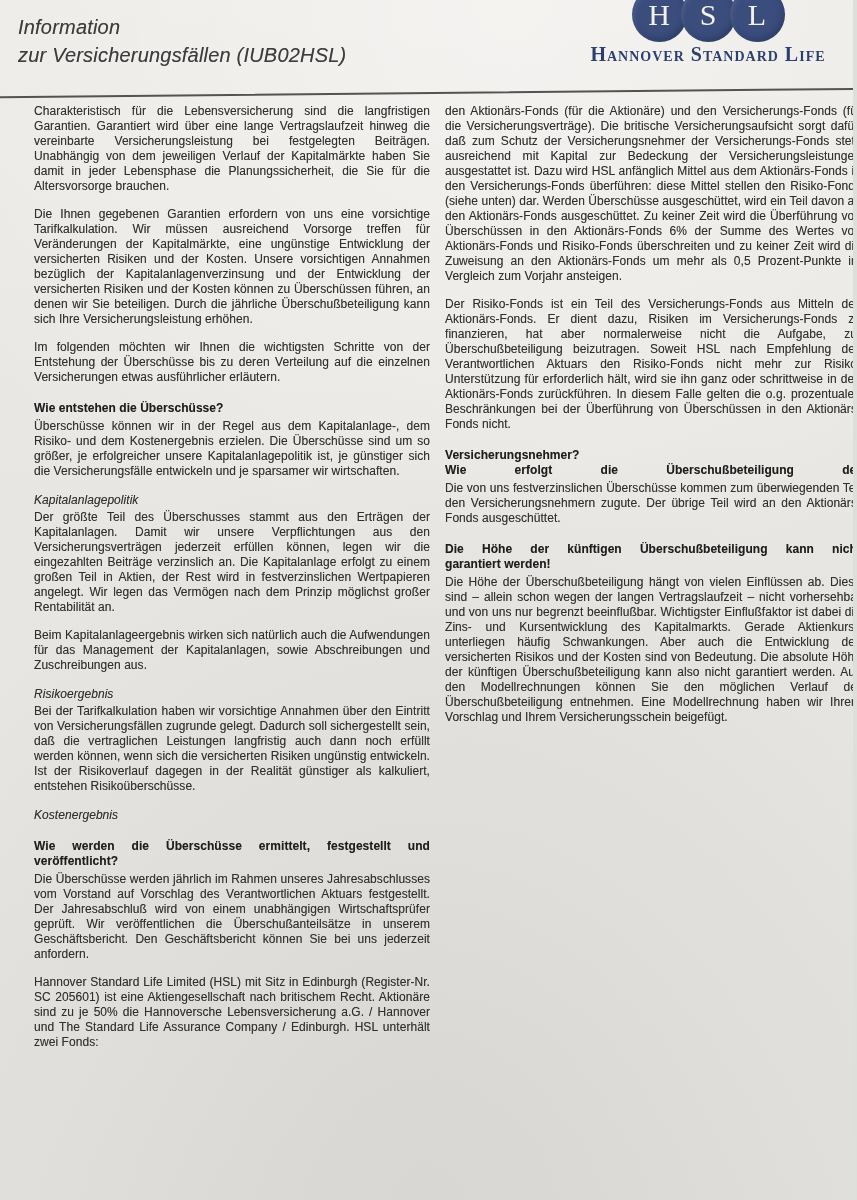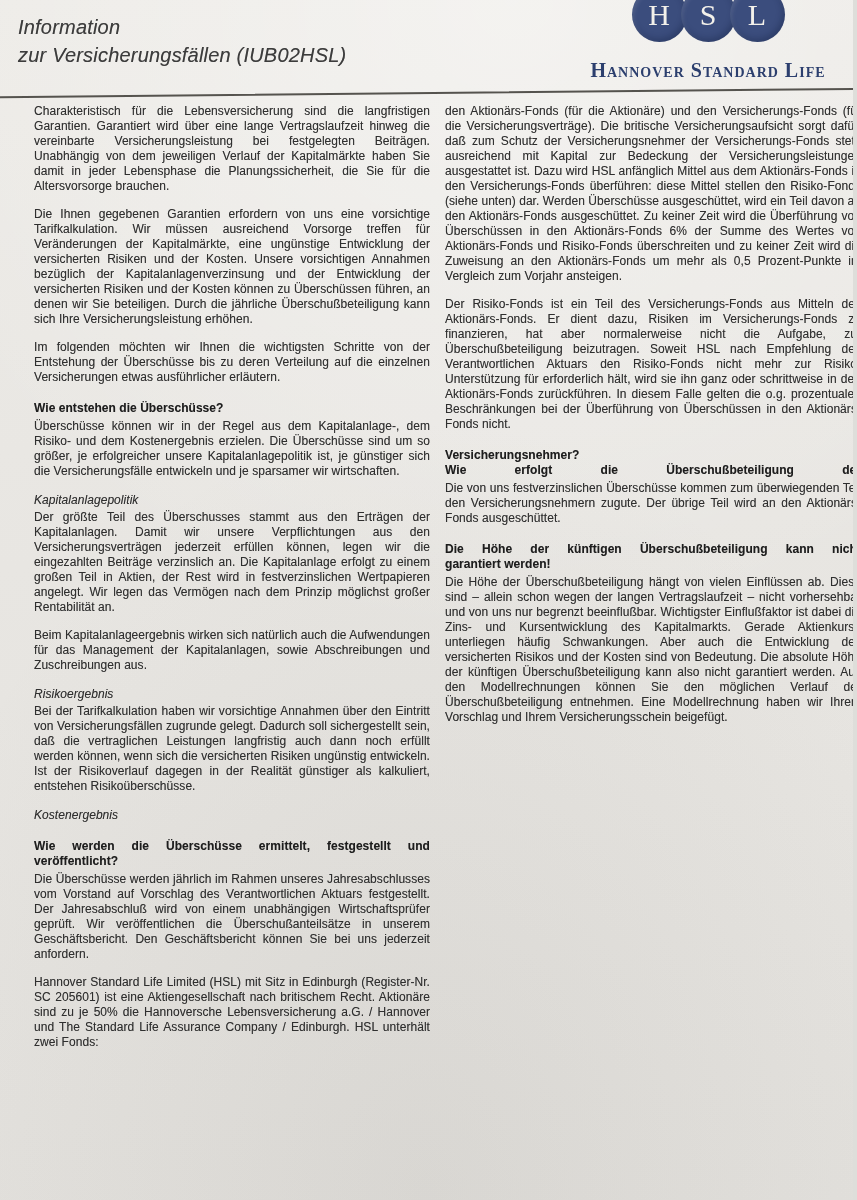--- a/index.html
+++ b/index.html
@@ -30,21 +30,21 @@
     width: 55px; height: 55px; border-radius: 50%;
     background: #3b4d7d;
     box-shadow: inset -2px -3px 6px rgba(10,20,50,0.28), inset 2px 2px 4px rgba(255,255,255,0.12);
     color: #f3f1ea;
     font-family: "Liberation Serif", "DejaVu Serif", serif;
     font-size: 30px; font-weight: 500;
     display: flex; align-items: center; justify-content: center;
   }
   .circle + .circle { margin-left: -6px; }
   .wordmark {
-    margin-top: 17px;
+    margin-top: 1px;
     font-family: "Liberation Serif", "DejaVu Serif", serif;
     font-variant: small-caps; font-size: 20px; font-weight: 600;
     letter-spacing: 1px; color: #2c3f6e; white-space: nowrap;
   }
 
   .rule {
     position: absolute; left: -6px; top: 92px; width: 882px; height: 2px;
     background: #55534e; transform: rotate(-0.55deg);
     border-radius: 2px;
   }

